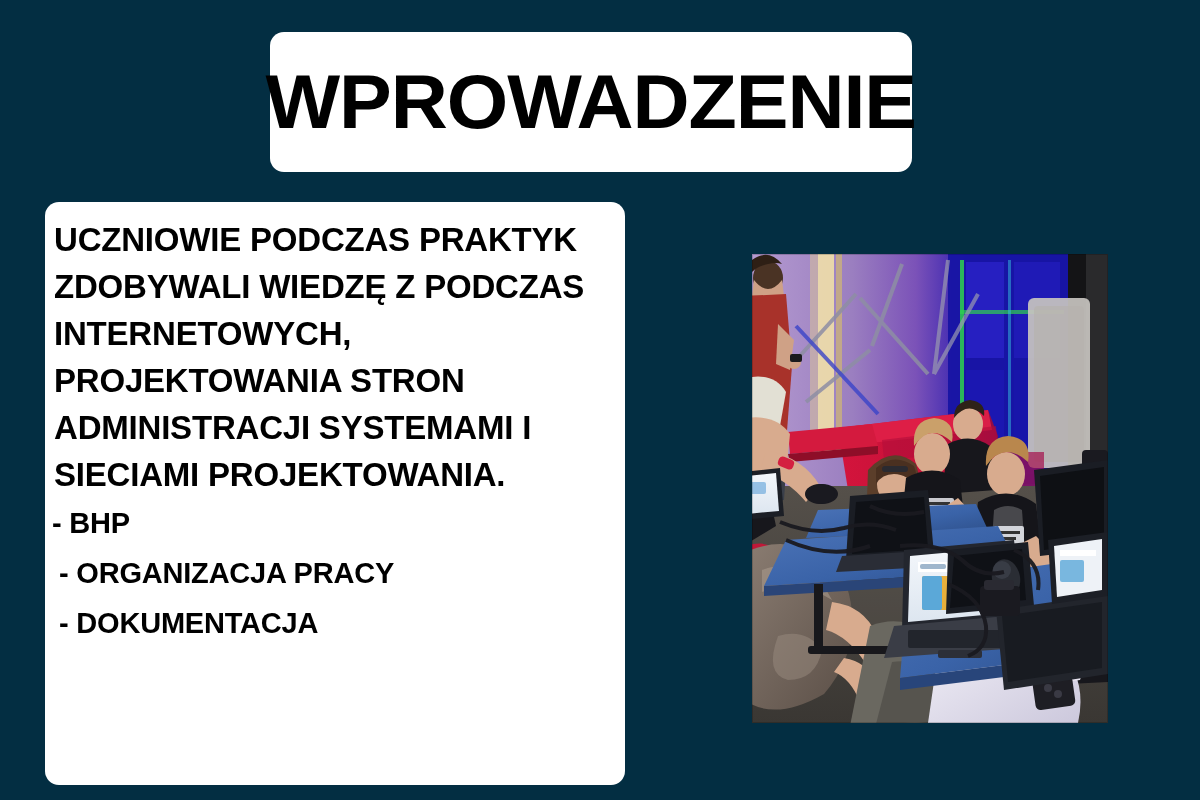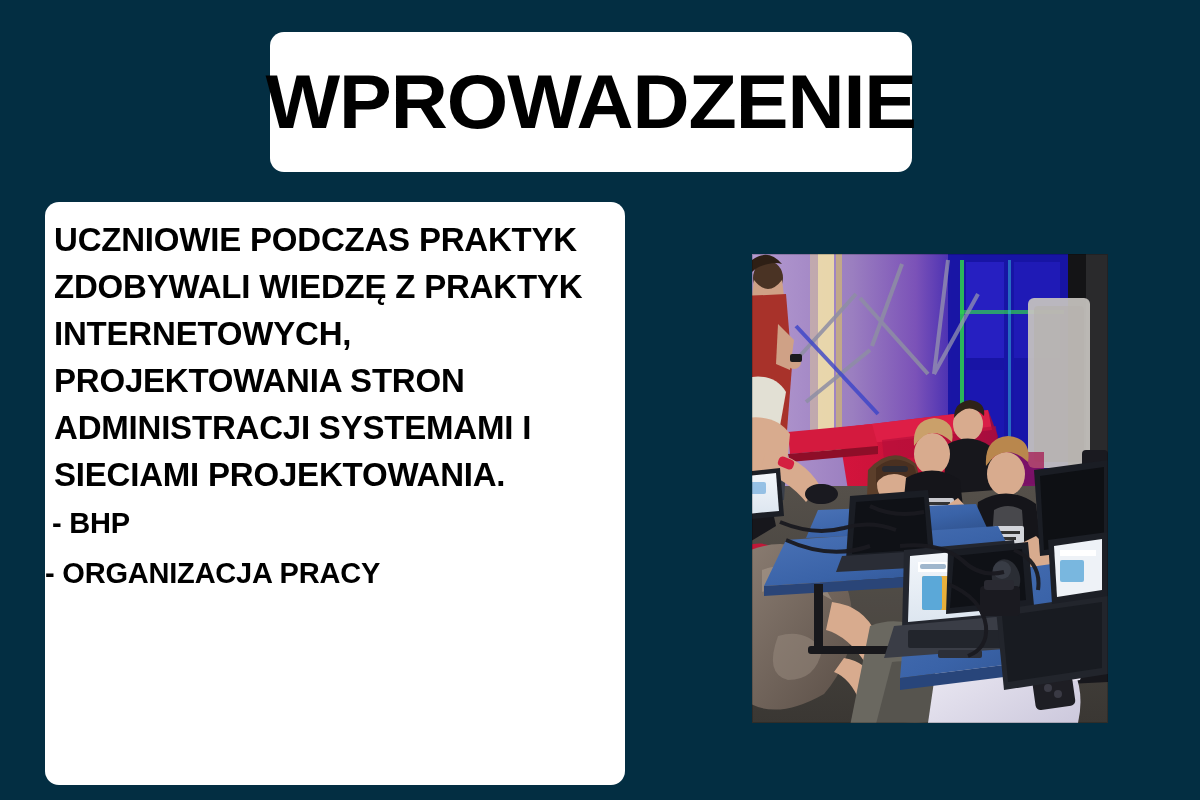--- a/index.html
+++ b/index.html
@@ -70,21 +70,21 @@
   .bullet-line {
     font-family: "Liberation Sans", sans-serif;
     font-weight: 700;
     font-size: 29px;
     line-height: 50px;
     color: #000000;
     white-space: nowrap;
     letter-spacing: -0.2px;
   }
   .bullet-line.b0 { padding-left: 7px; }
-  .bullet-line.b1 { }
+  .bullet-line.b1 { padding-left: 14px; }
   .bullet-line.b2 { padding-left: 14px; }
 
   
   #photo {
     position: absolute;
     left: 752px;
     top: 254px;
     width: 356px;
     height: 469px;
     overflow: hidden;
@@ -97,27 +97,28 @@
 
 <div id="slide">
 
   <div id="title-card">
     <div id="title-text">WPROWADZENIE</div>
   </div>
 
   <div id="body-card">
     <div id="body-inner">
       <div class="para-line">UCZNIOWIE PODCZAS PRAKTYK</div>
-      <div class="para-line">ZDOBYWALI WIEDZĘ Z PRAKTYK</div>
+      <div class="para-line">ZDOBYWALI WIEDZĘ Z PODCZAS</div>
       <div class="para-line">INTERNETOWYCH,</div>
       <div class="para-line">PROJEKTOWANIA STRON</div>
       <div class="para-line">ADMINISTRACJI SYSTEMAMI I</div>
       <div class="para-line">SIECIAMI PROJEKTOWANIA.</div>
       <div class="bullet-line b0">- BHP</div>
       <div class="bullet-line b1">- ORGANIZACJA PRACY</div>
+      <div class="bullet-line b2">- DOKUMENTACJA</div>
     </div>
   </div>
 
   <div id="photo">
     <svg width="356" height="469" viewBox="0 0 356 469">
       <defs>
         <linearGradient id="wallGrad" x1="0" y1="0" x2="1" y2="0">
           <stop offset="0%" stop-color="#b49ad0"></stop>
           <stop offset="28%" stop-color="#9b7fc0"></stop>
           <stop offset="46%" stop-color="#7b52b8"></stop>

